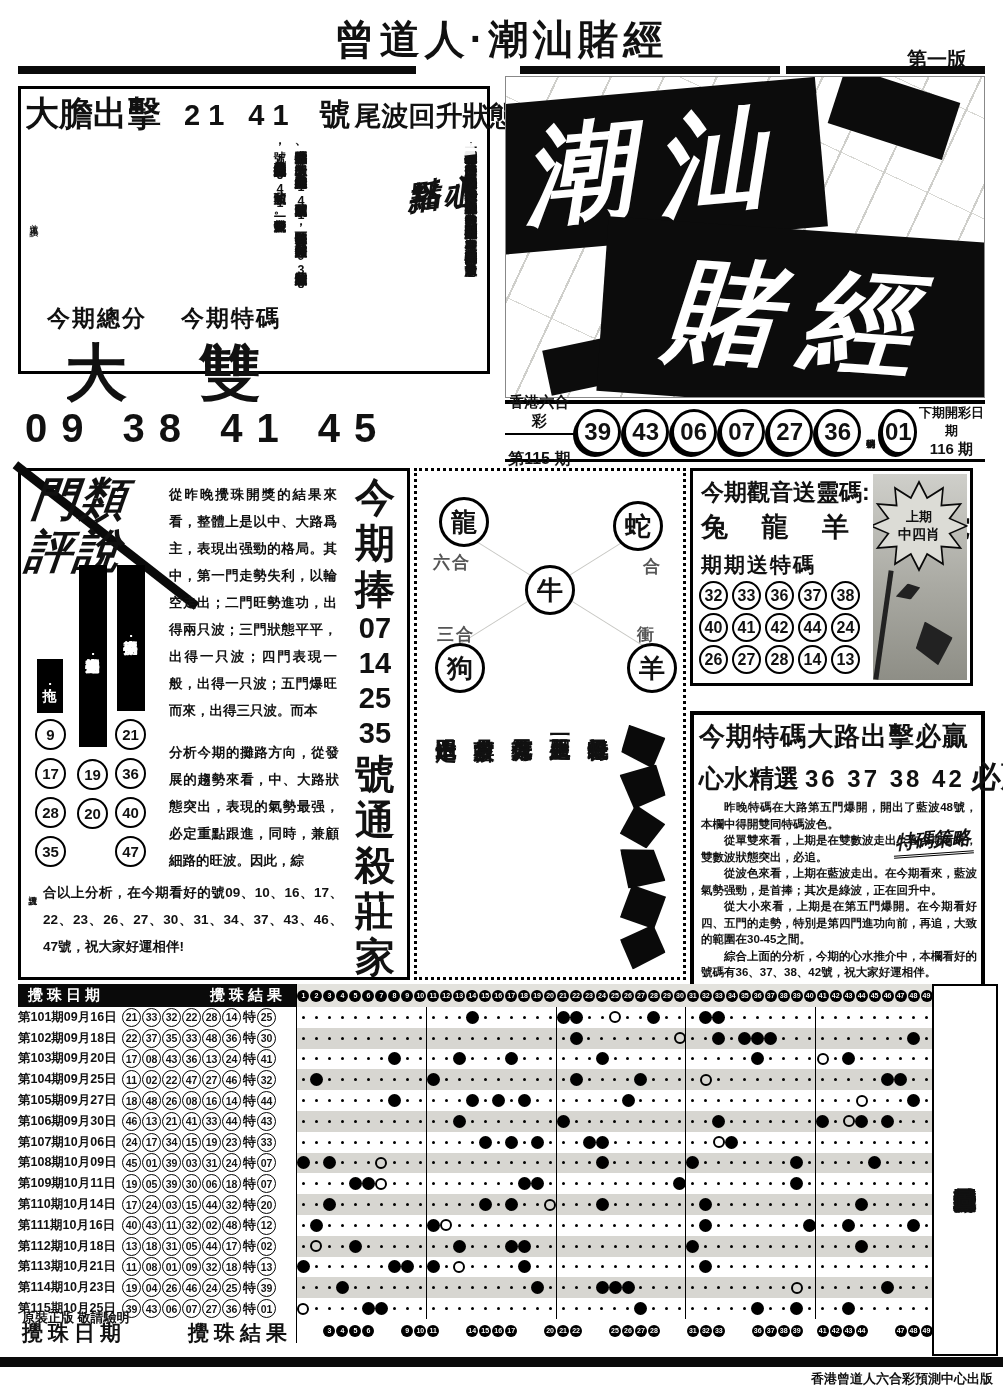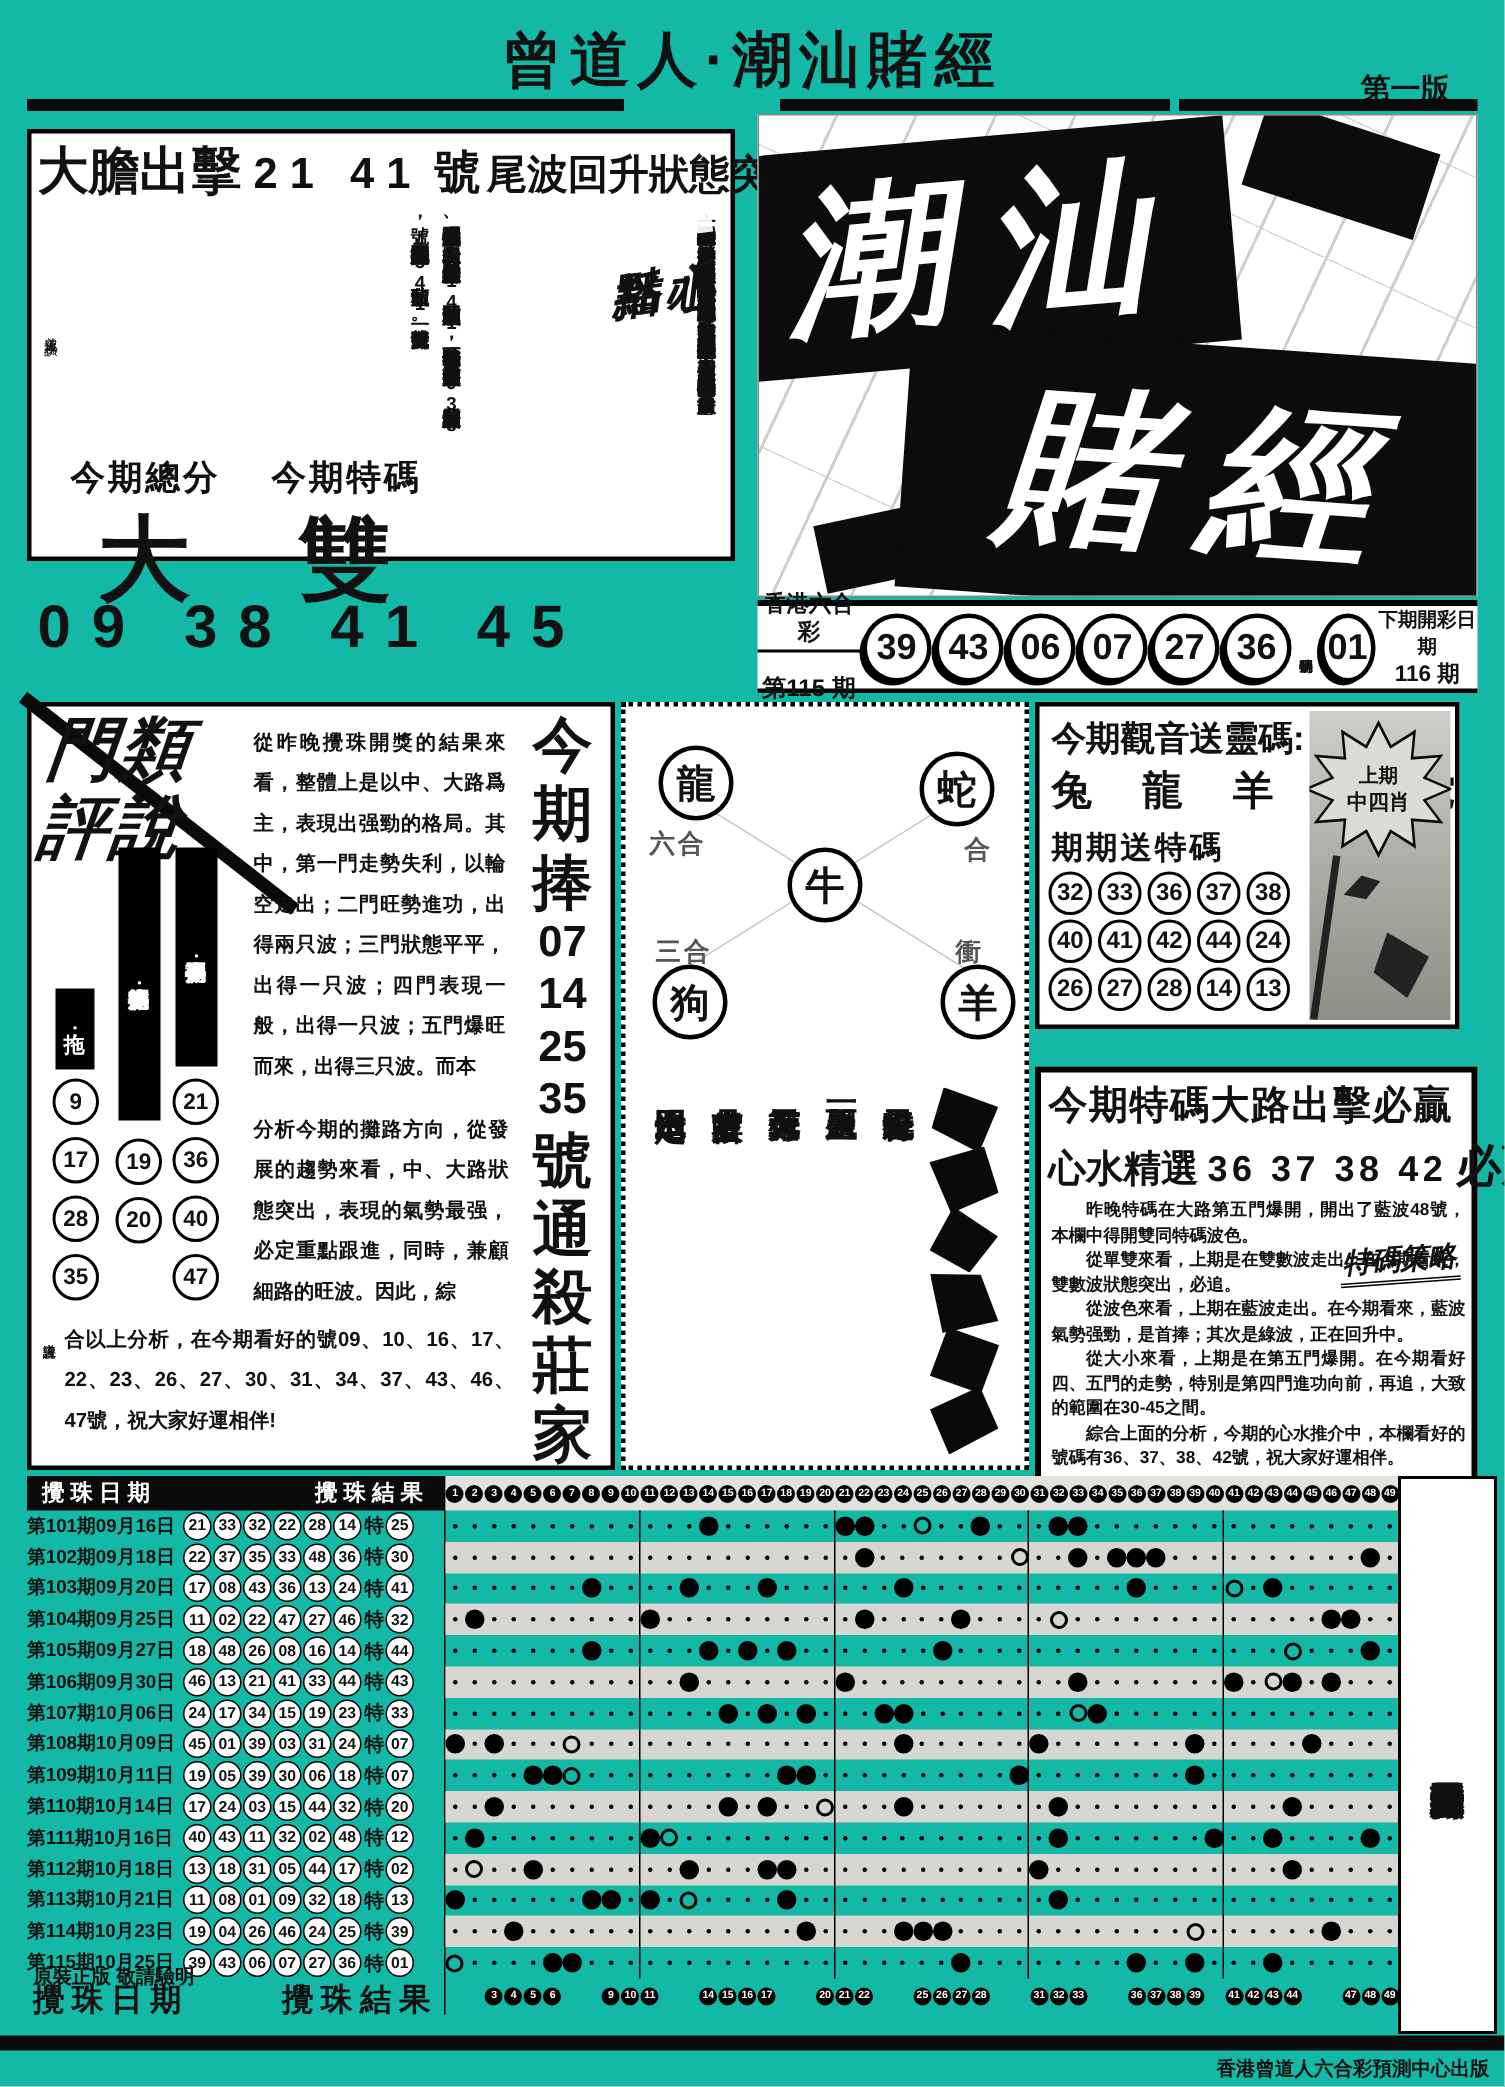--- a/index.html
+++ b/index.html
@@ -1,42 +1,42 @@
 <!DOCTYPE html>
 <html><head>
 <meta charset="utf-8">
 <style>
   html,body{margin:0;padding:0;background:#e9e8e4;}
-  #page{position:relative;width:1003px;height:1391px;background:#14b8a6;
+  #page{position:relative;width:1003px;height:1391px;background:#ffffff;
         font-family:"Liberation Sans","DejaVu Sans",sans-serif;color:#111;overflow:hidden;}
   .abs{position:absolute;}
   .panel{position:absolute;background:#fff;border:3px solid #000;box-sizing:border-box;}
   .vtext{writing-mode:vertical-rl;text-orientation:upright;}
   .pre{white-space:pre-line;}
 
   
   #mast-title{left:0;right:0;top:12px;text-align:center;font-size:40px;font-weight:900;letter-spacing:5px;}
   #edition{right:36px;top:46px;font-size:20px;font-weight:700;}
   .hbar{top:66px;height:8px;background:#0a0a0a;}
 
   
   #p-hot{left:18px;top:86px;width:472px;height:288px;}
   #hot-head{position:absolute;left:4px;top:2px;display:flex;align-items:baseline;white-space:nowrap;}
   #hot-head .h1{font-size:34px;font-weight:900;}
-  #hot-head .h2{font-size:29px;font-weight:800;margin:0 8px;letter-spacing:8px;}
+  #hot-head .h2{font-size:29px;font-weight:800;margin:0 23px;letter-spacing:8px;}
   #hot-head .h3{font-size:31px;font-weight:900;}
   #hot-head .h4{font-size:27px;font-weight:900;margin-left:4px;}
   #hot-right{right:6px;top:52px;width:180px;height:318px;font-size:12.5px;line-height:21px;font-weight:600;overflow:hidden;}
   #hot-left{left:74px;top:52px;width:216px;height:152px;font-size:12.5px;line-height:21px;font-weight:600;overflow:hidden;}
   #hot-prog{right:12px;top:58px;font-size:32px;font-weight:900;font-style:italic;line-height:36px;
             transform:rotate(-7deg);background:rgba(255,255,255,.92);padding:4px 2px;letter-spacing:2px;}
   #hot-cap{left:6px;top:128px;font-size:9px;letter-spacing:1px;}
   .hot-lab{font-size:23px;font-weight:800;letter-spacing:2px;}
   .hot-val{font-size:62px;font-weight:900;}
-  #hot-picks{left:4px;top:307px;font-size:40px;font-weight:900;letter-spacing:14px;white-space:nowrap;}
+  #hot-picks{left:4px;top:317px;font-size:40px;font-weight:900;letter-spacing:14px;white-space:nowrap;}
 
   
   #p-art{left:505px;top:76px;width:480px;height:322px;background:#fff;border:1px solid #888;box-sizing:border-box;overflow:hidden;
          background-image:repeating-linear-gradient(115deg,transparent 0 46px,#cfcfcb 46px 48px),
                           repeating-linear-gradient(25deg,transparent 0 90px,#d8d8d4 90px 91px);}
   #art-blob1{position:absolute;left:-14px;top:14px;width:330px;height:150px;background:#0c0c0c;transform:rotate(-5deg);
              display:flex;align-items:center;justify-content:center;}
   #art-word1{color:#fff;font-size:108px;font-weight:900;font-style:italic;letter-spacing:26px;line-height:1;}
   #art-blob2{position:absolute;right:-18px;bottom:-8px;width:400px;height:175px;background:#0c0c0c;transform:rotate(4deg);
              display:flex;align-items:center;justify-content:center;}

